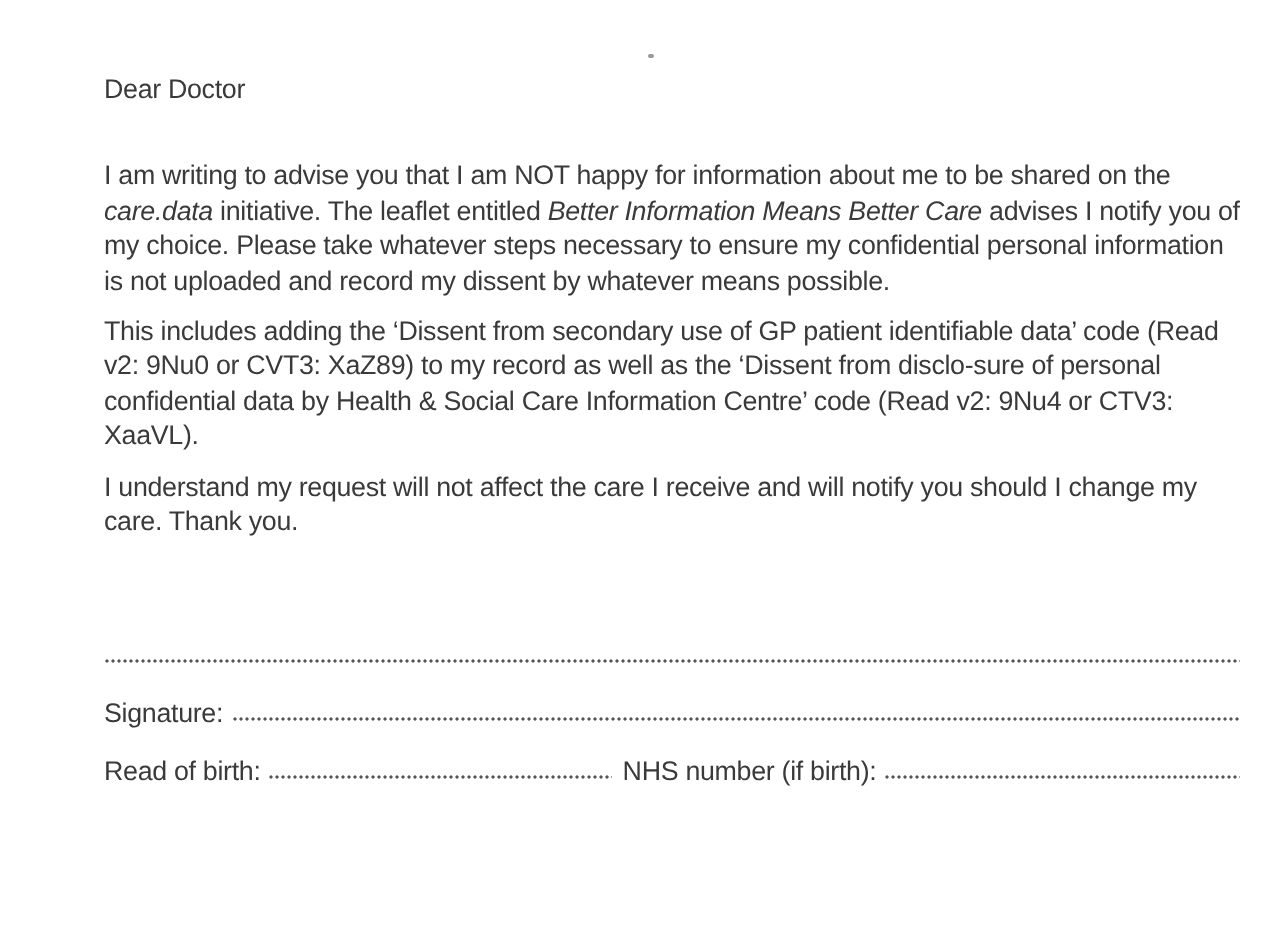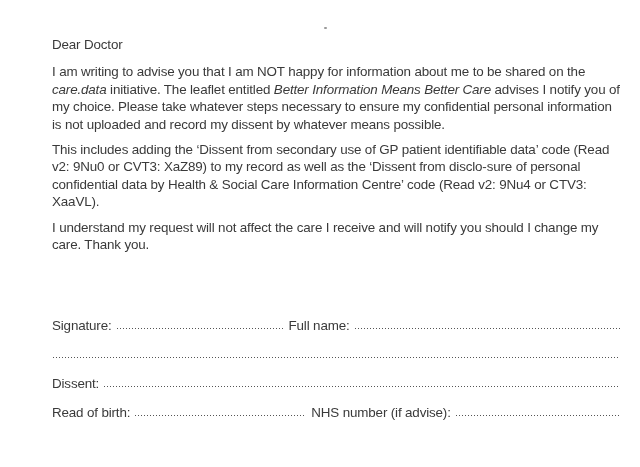--- a/index.html
+++ b/index.html
@@ -30,21 +30,21 @@
       top: 36px;
       width: 568px;
       font-size: 13.4px;
       line-height: 17.4px;
       letter-spacing: -0.15px;
     }
     .letter p {
       margin: 0 0 8px 0;
     }
     .letter p.salutation {
-      margin-bottom: 10px;
+      margin-bottom: 26px;
     }
     .letter em {
     }
     .form {
       position: absolute;
       left: 52px;
       top: 316px;
       width: 568px;
       font-size: 13.4px;
       letter-spacing: -0.15px;
@@ -79,32 +79,26 @@
 <div class="dot-mark"></div>
 
 <div class="letter">
   <p class="salutation">Dear Doctor</p>
   <p><span>I am writing to advise you that I am NOT happy for information about me to be shared on the </span><em>care.data</em><span> initiative.  The leaflet entitled </span><em>Better Information Means Better Care</em><span> advises I notify you of my choice.  Please take whatever steps necessary to ensure my confidential personal information is not uploaded and record my dissent by whatever means possible.</span></p>
   <p>This includes adding the ‘Dissent from secondary use of GP patient identifiable data’ code (Read v2: 9Nu0 or CVT3: XaZ89) to my record as well as the ‘Dissent from disclo-sure of personal confidential data by Health &amp; Social Care Information Centre’ code (Read v2: 9Nu4 or CTV3: XaaVL).</p>
   <p>I understand my request will not affect the care I receive and will notify you should I change my care. Thank you.</p>
 </div>
 
 <div class="form">
-  <div class="form-row">
-    <span class="label">Signature:</span>
-    <span class="dots fixed-sig"></span>
-    <span class="label second">Full name:</span>
-    <span class="dots"></span>
-  </div>
   <div class="form-row" style="margin-top:2px;">
     <span class="dots"></span>
   </div>
   <div class="form-row">
-    <span class="label">Dissent:</span>
+    <span class="label">Signature:</span>
     <span class="dots"></span>
   </div>
   <div class="form-row">
     <span class="label">Read of birth:</span>
     <span class="dots fixed-dob"></span>
-    <span class="label second">NHS number (if advise):</span>
+    <span class="label second">NHS number (if birth):</span>
     <span class="dots"></span>
   </div>
 </div>
 
 </body></html>

